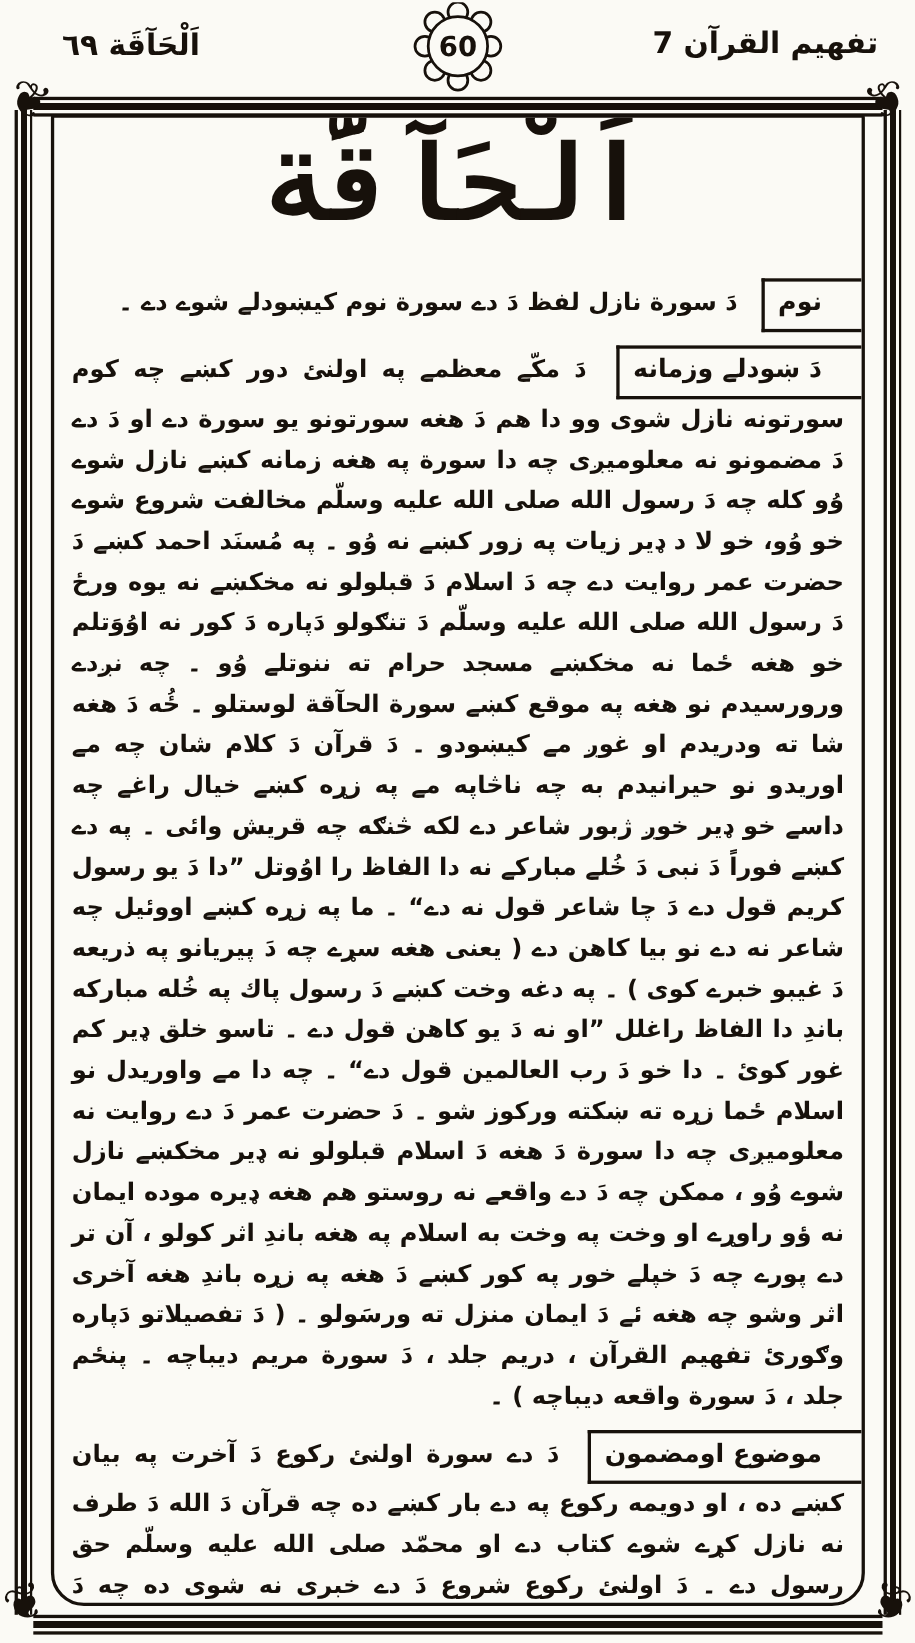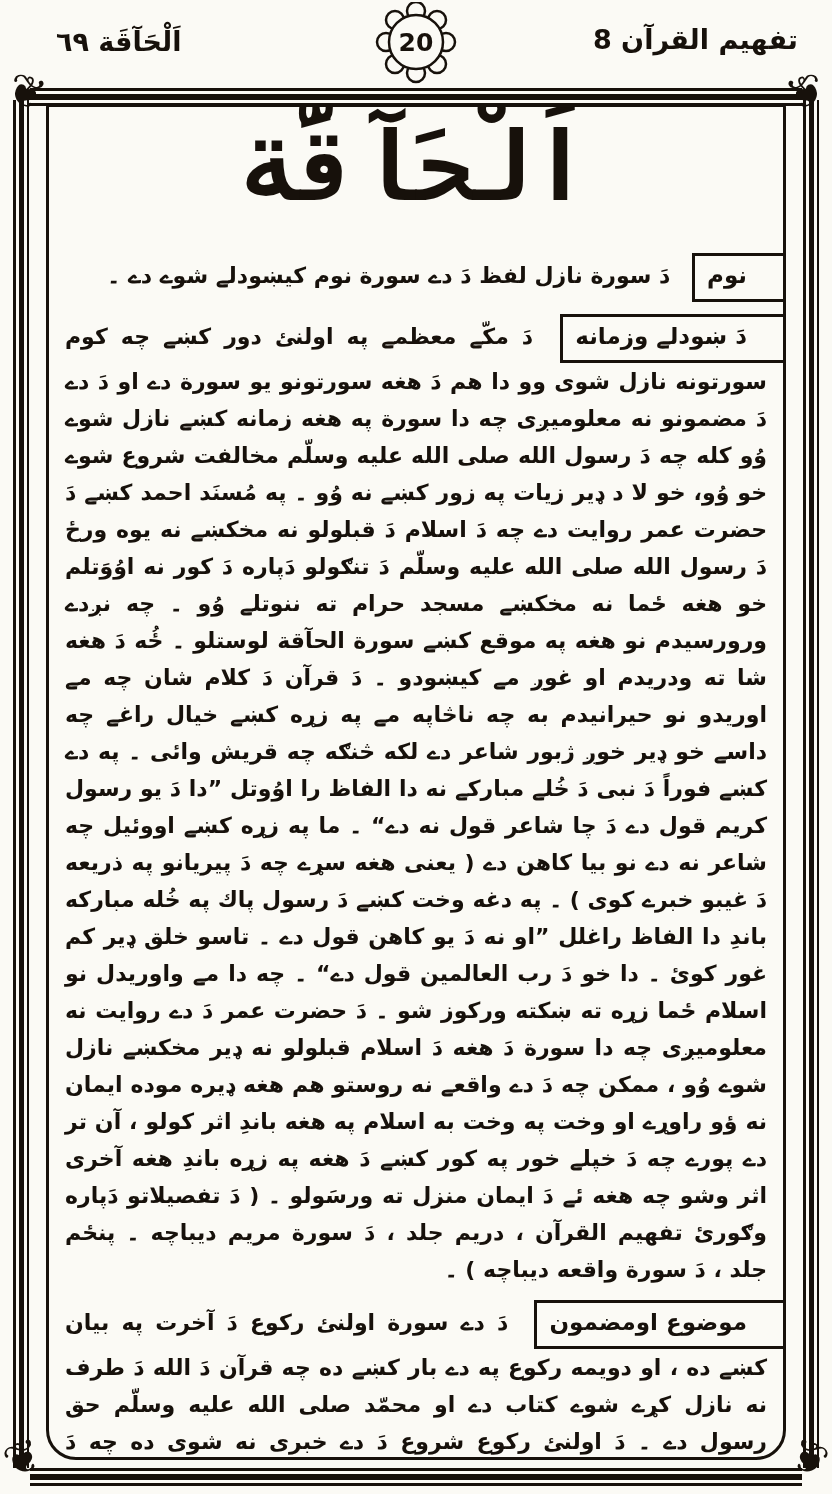--- a/index.html
+++ b/index.html
@@ -91,24 +91,24 @@
           <circle cx="69" cy="62" r="9"></circle>
         <circle cx="48" cy="71" r="9"></circle>
           <circle cx="27" cy="62" r="9"></circle>
         <circle cx="18" cy="40" r="9"></circle>
           <circle cx="27" cy="18" r="9"></circle>
         <circle cx="48" cy="9" r="9"></circle>
           <circle cx="69" cy="18" r="9"></circle>
         <circle cx="48" cy="40" r="27"></circle>
       </g>
     </svg>
-    <span style="position:absolute;top:26px;left:0;width:96px;text-align:center;font-size:25px;font-weight:bold;direction:rtl;">20</span>
+    <span style="position:absolute;top:26px;left:0;width:96px;text-align:center;font-size:25px;font-weight:bold;direction:rtl;">60</span>
   </div>
 
-  <div class="head-book">تفهيم القرآن 8</div>
+  <div class="head-book">تفهيم القرآن 7</div>
 
   <div class="hrule top"></div>
   <div class="hrule bottom"></div>
   <div class="vrule left"></div>
   <div class="vrule right"></div>
   <span class="corner tl">❦</span>
   <span class="corner tr">❦</span>
   <span class="corner bl">❦</span>
   <span class="corner br">❦</span>
 

